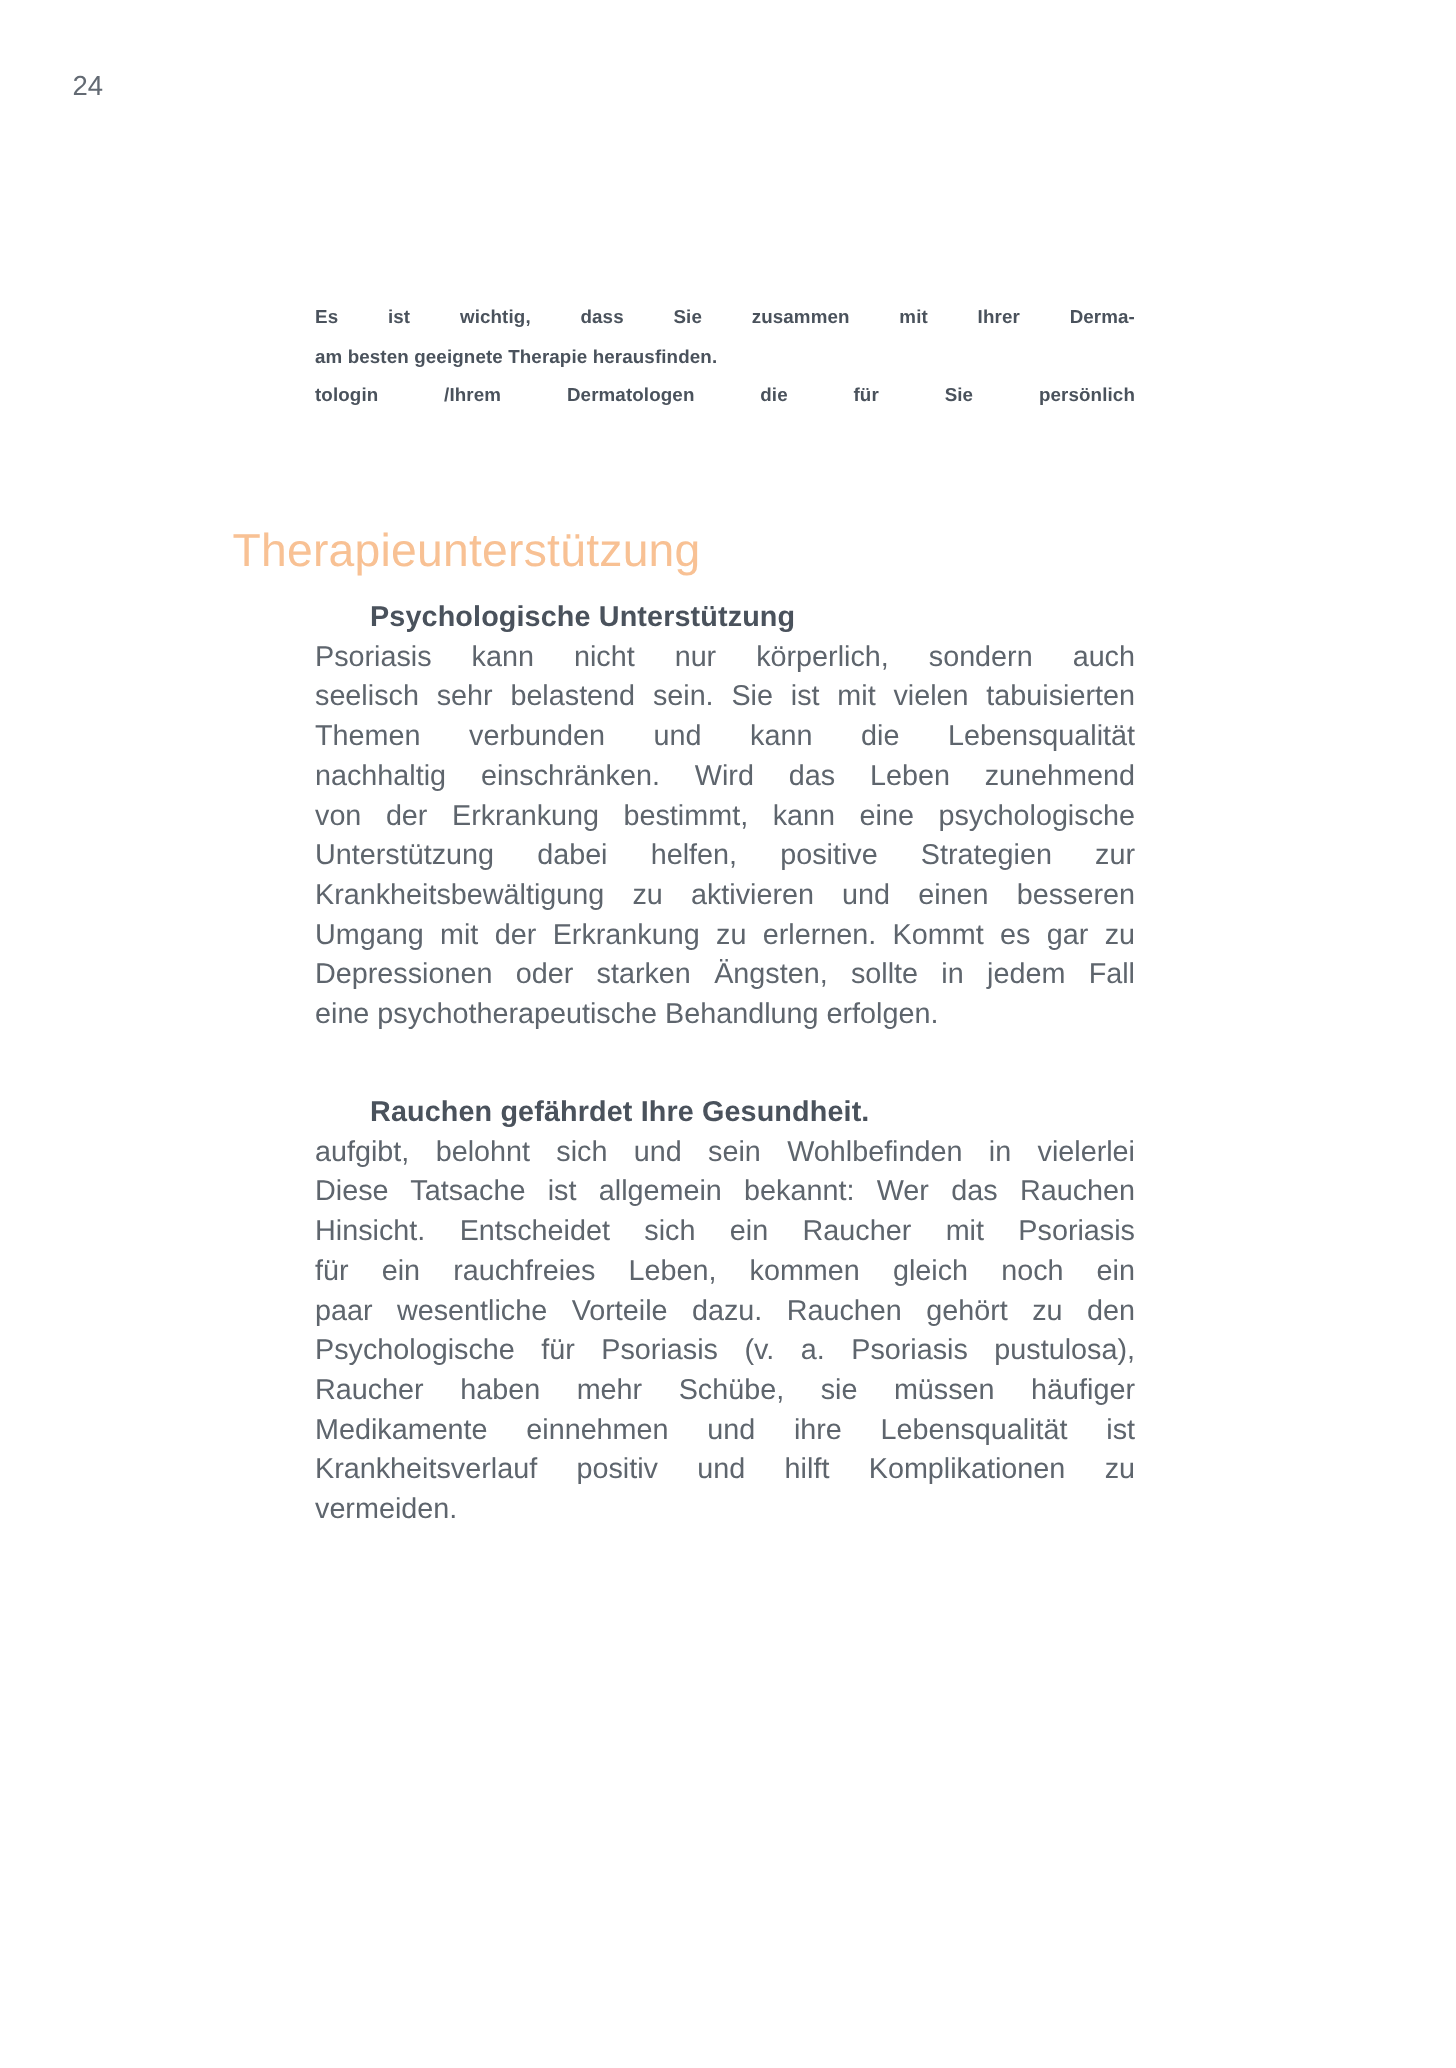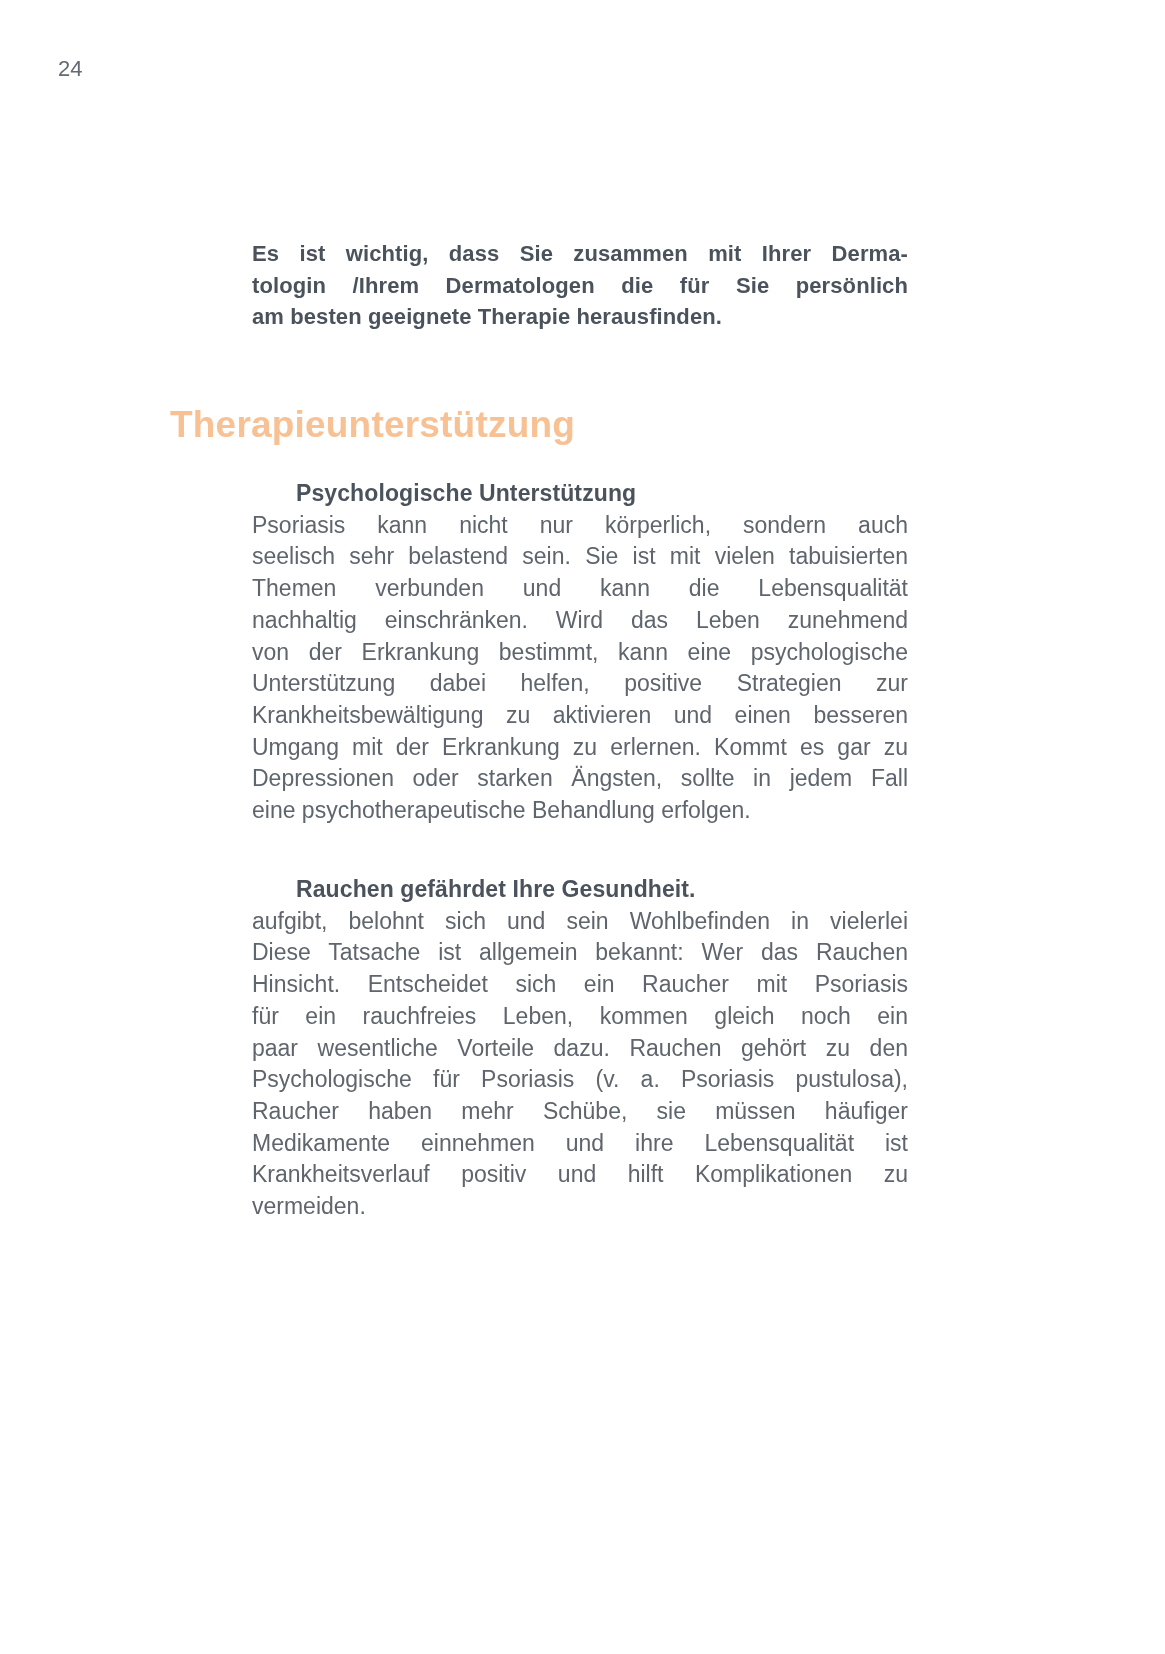--- a/index.html
+++ b/index.html
@@ -22,34 +22,34 @@
     top: 56px;
     font-size: 22px;
     line-height: 26px;
     color: #636a73;
   }
   .intro {
     position: absolute;
     left: 252px;
     top: 238px;
     width: 656px;
-    font-size: 22px;
+    font-size: 15px;
     line-height: 31.5px;
     font-weight: 700;
     color: #4a525c;
     letter-spacing: 0.1px;
   }
   .section-title {
     position: absolute;
     left: 170px;
     top: 403px;
-    margin: 0;
+    margin: 16px;
     font-size: 37px;
     line-height: 44px;
-    font-weight: 700;
+    font-weight: 400;
     letter-spacing: 0.2px;
   }
   .block {
     position: absolute;
     left: 252px;
     width: 656px;
     font-size: 23px;
     line-height: 31.7px;
     color: #5e656d;
   }
@@ -72,22 +72,22 @@
 </style>
 </head>
 <body>
 
 <div class="page">
 
   <div class="page-number">24</div>
 
   <div class="intro">
       <div class="jline">Es ist wichtig, dass Sie zusammen mit Ihrer Derma-</div>
+      <div class="jline jlast">am besten geeignete Therapie herausfinden.</div>
       <div class="jline">tologin /Ihrem Dermatologen die für Sie persönlich</div>
-      <div class="jline jlast">am besten geeignete Therapie herausfinden.</div>
     </div>
 
   <h1 class="section-title" style="color: rgb(248, 193, 148);">Therapieunterstützung</h1>
 
   <section class="block block-psych">
     <div class="subheading">Psychologische Unterstützung</div>
     <div class="body-text">
         <div class="jline">Psoriasis kann nicht nur körperlich, sondern auch</div>
         <div class="jline">seelisch sehr belastend sein. Sie ist mit vielen tabuisierten</div>
         <div class="jline">Themen verbunden und kann die Lebensqualität</div>

